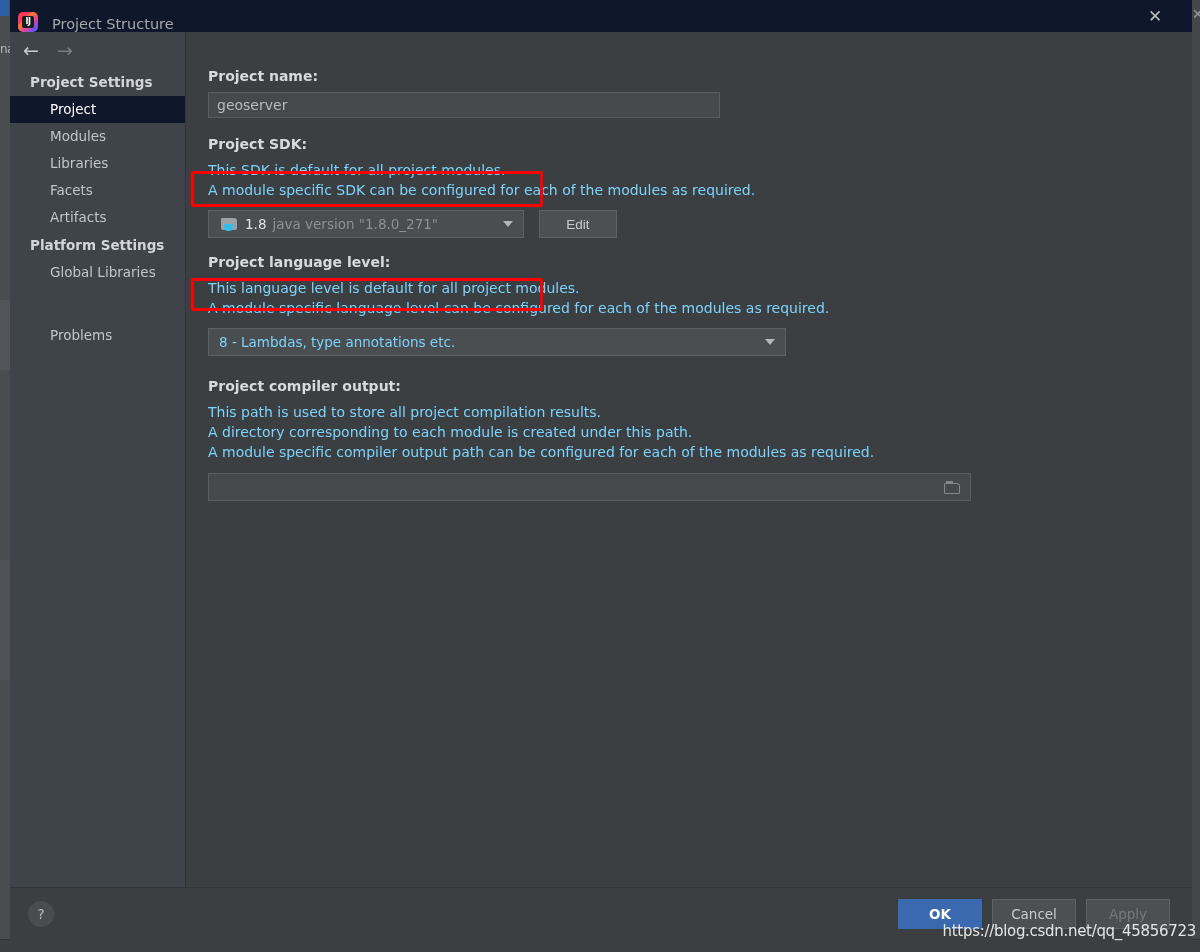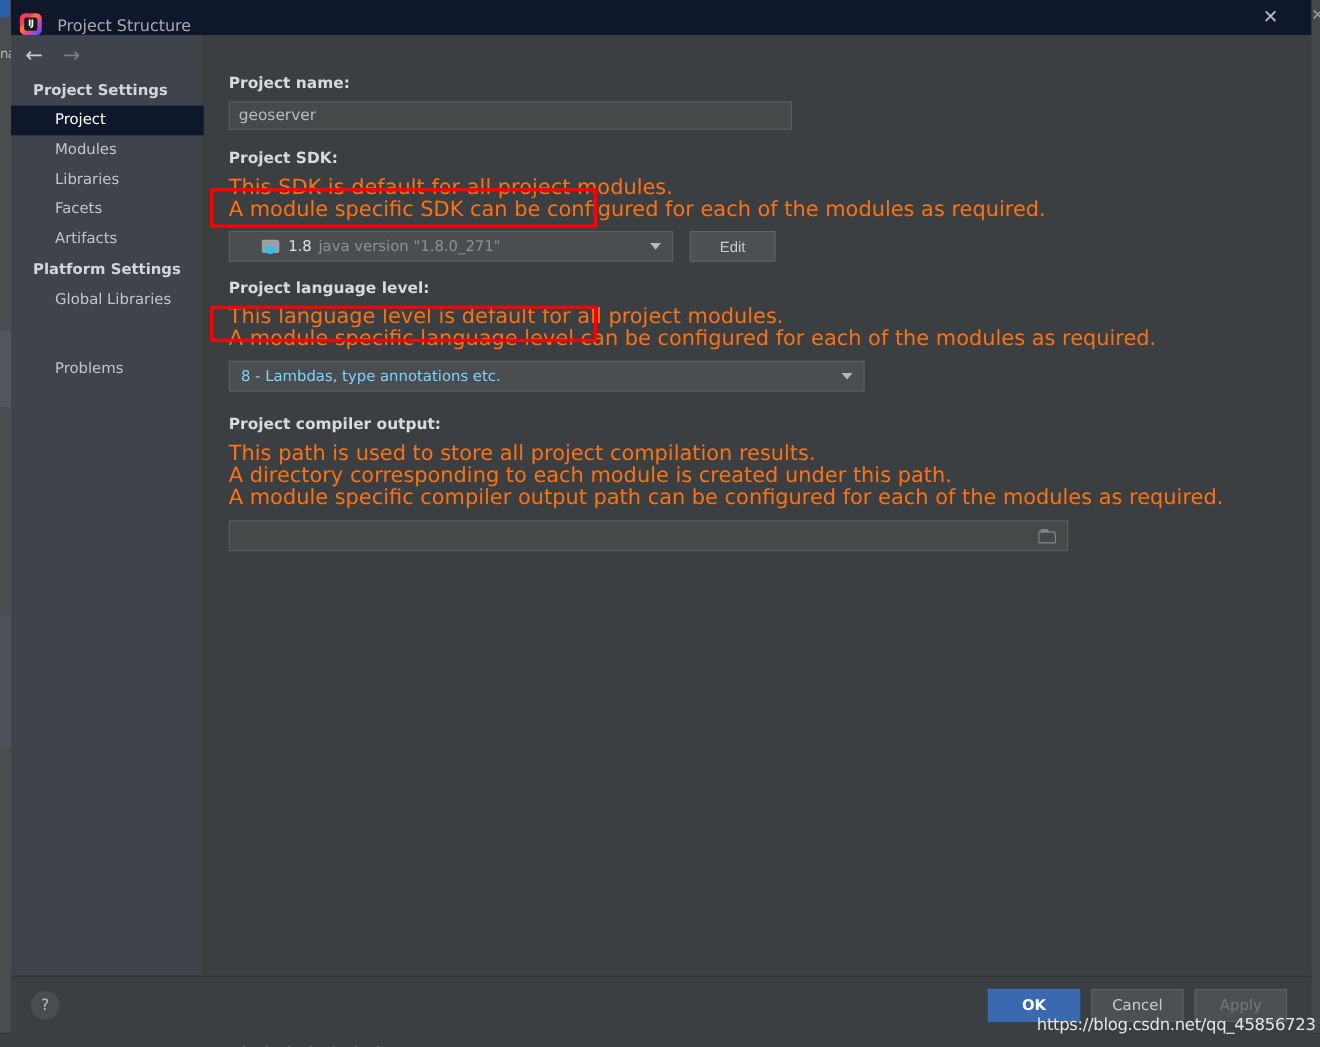--- a/index.html
+++ b/index.html
@@ -215,22 +215,22 @@
     padding: 36px 0 0 22px;
   }
 
   .lbl-bold {
     font-size: 14px;
     font-weight: bold;
     color: #d8dbde;
     margin: 0 0 8px 0;
   }
   .desc {
-    font-size: 19px;
-    color: #f97316;
+    font-size: 14px;
+    color: #7dd3fc;
     line-height: 20px;
     margin: 0;
   }
 
   
   .textfield {
     width: 512px;
     height: 26px;
     background: #45494a;
     border: 1px solid #5a5e60;
@@ -246,21 +246,21 @@
   .combo {
     position: relative;
     height: 28px;
     background: #4a4e50;
     border: 1px solid #5d6163;
     box-sizing: border-box;
     display: flex;
     align-items: center;
     cursor: pointer;
   }
-  .combo.sdk { width: 404px; padding-left: 17px; }
+  .combo.sdk { width: 316px; }
   .combo.lang { width: 578px; }
   .combo-arrow {
     position: absolute;
     right: 10px; top: 50%;
     transform: translateY(-50%);
     width: 0; height: 0;
     border-left: 5px solid transparent;
     border-right: 5px solid transparent;
     border-top: 6px solid #b4b7ba;
   }

